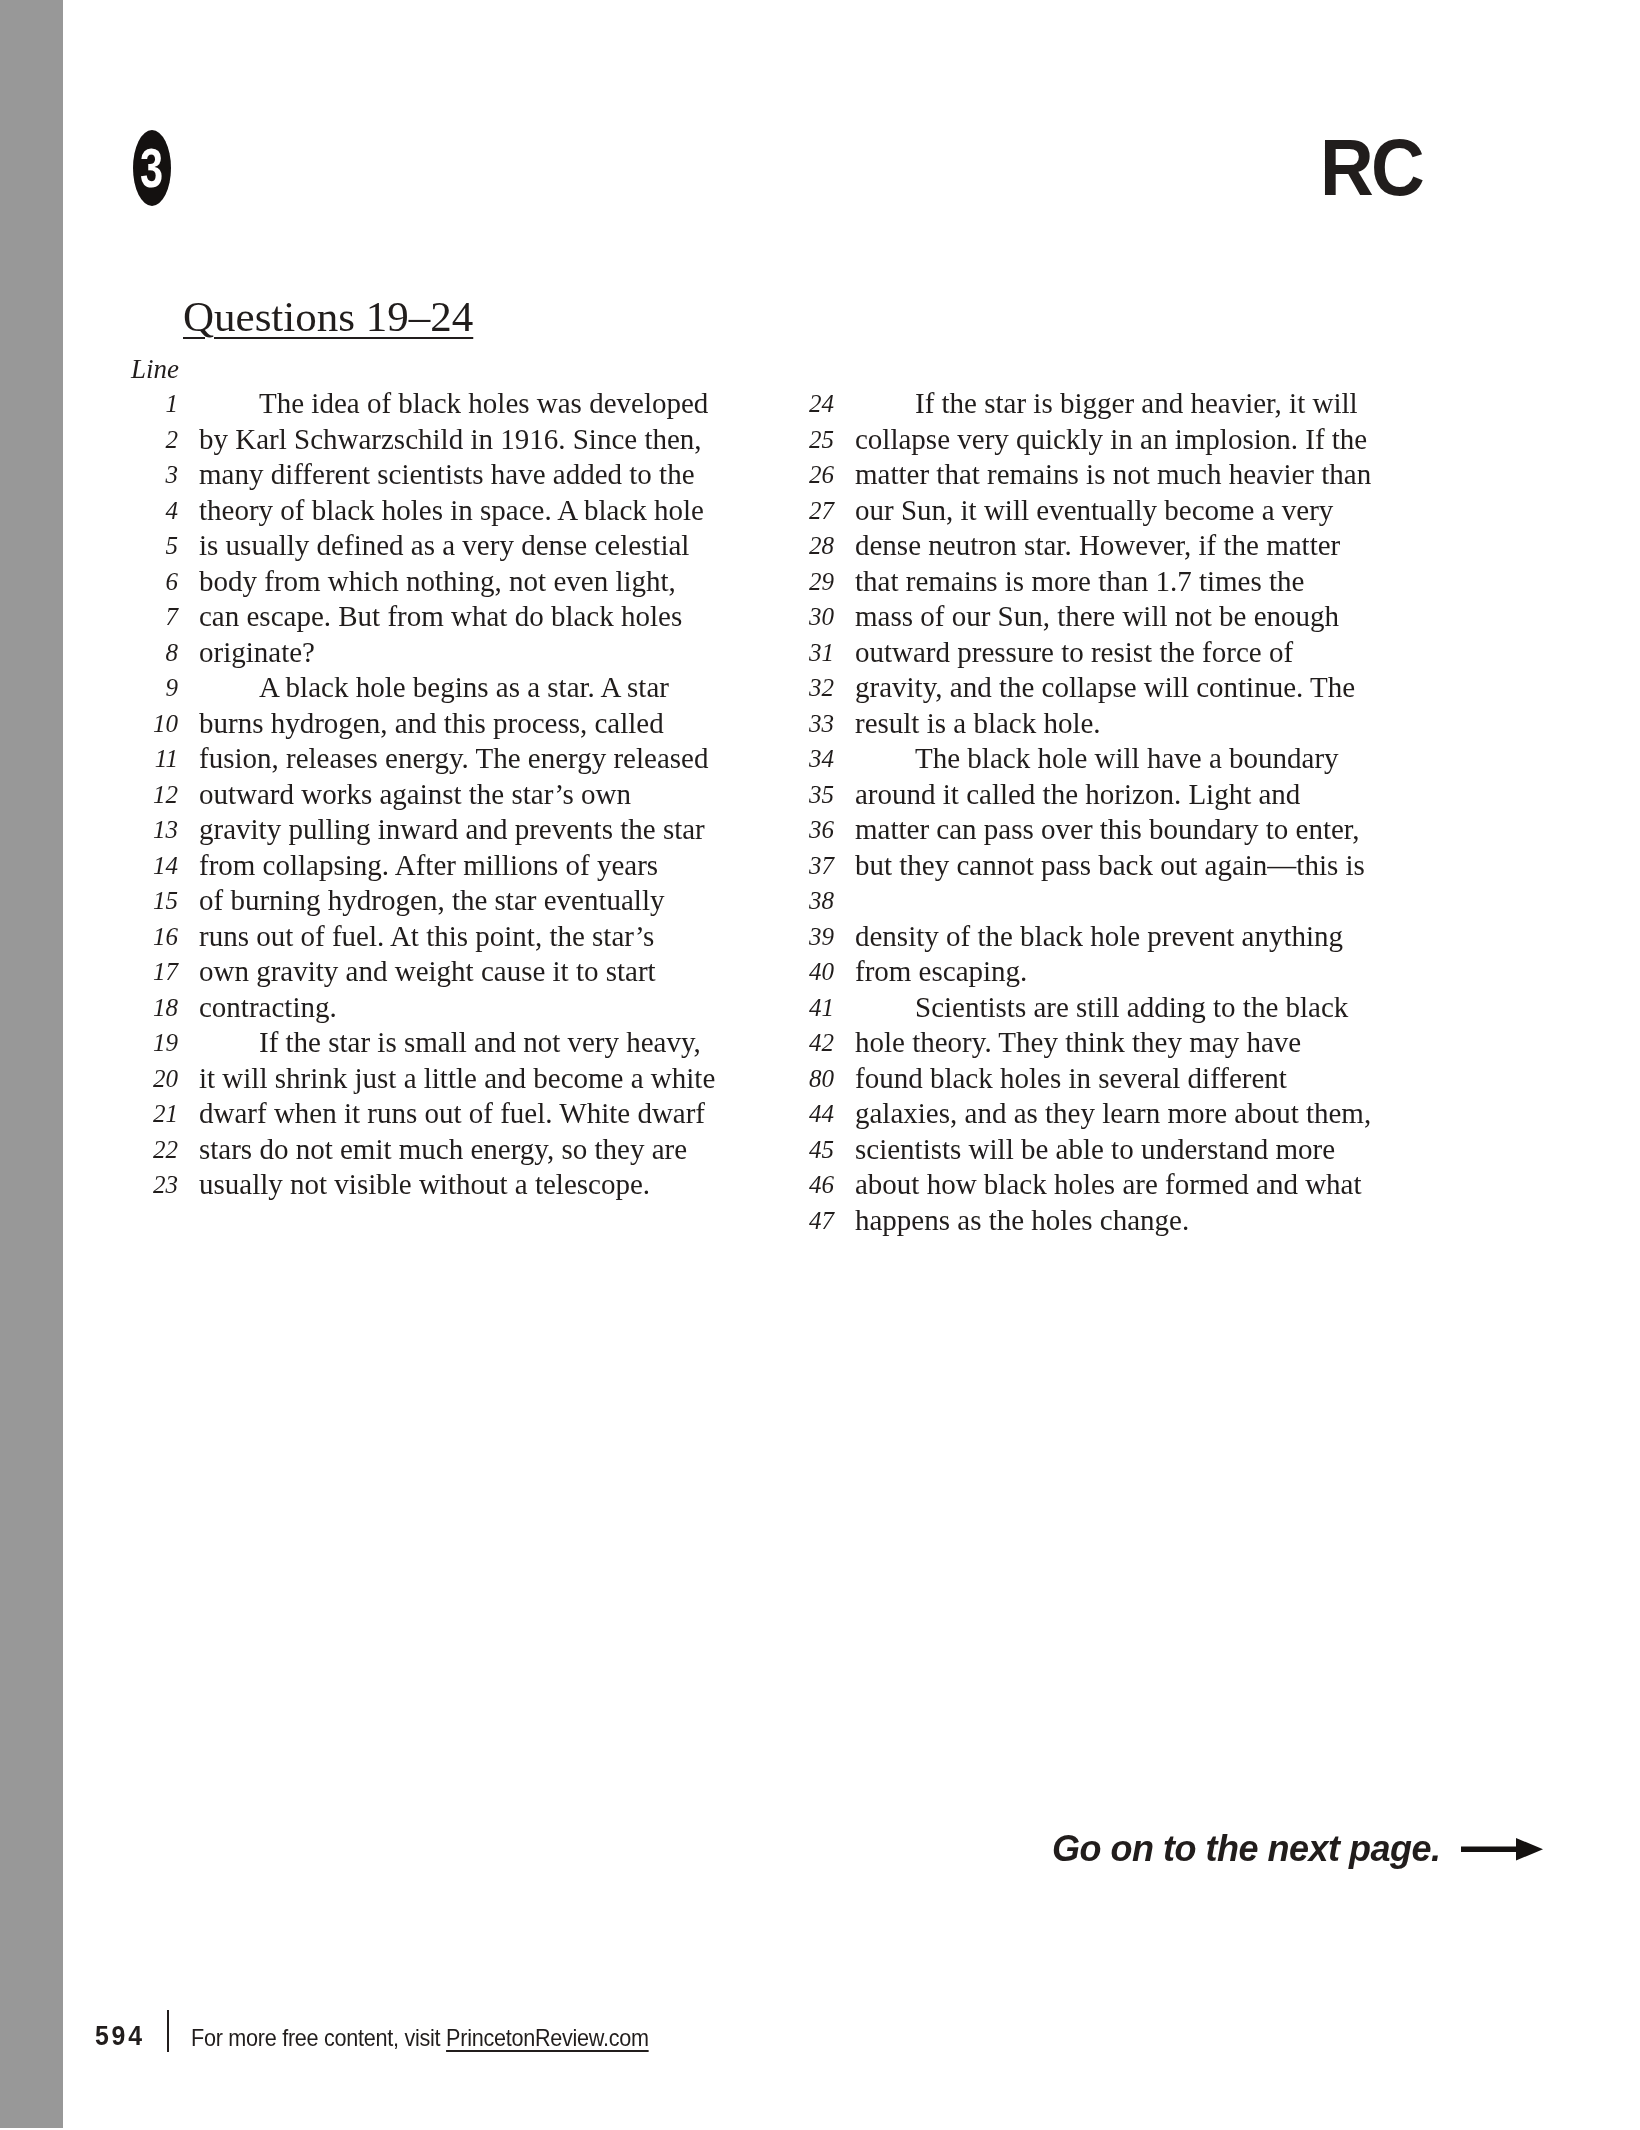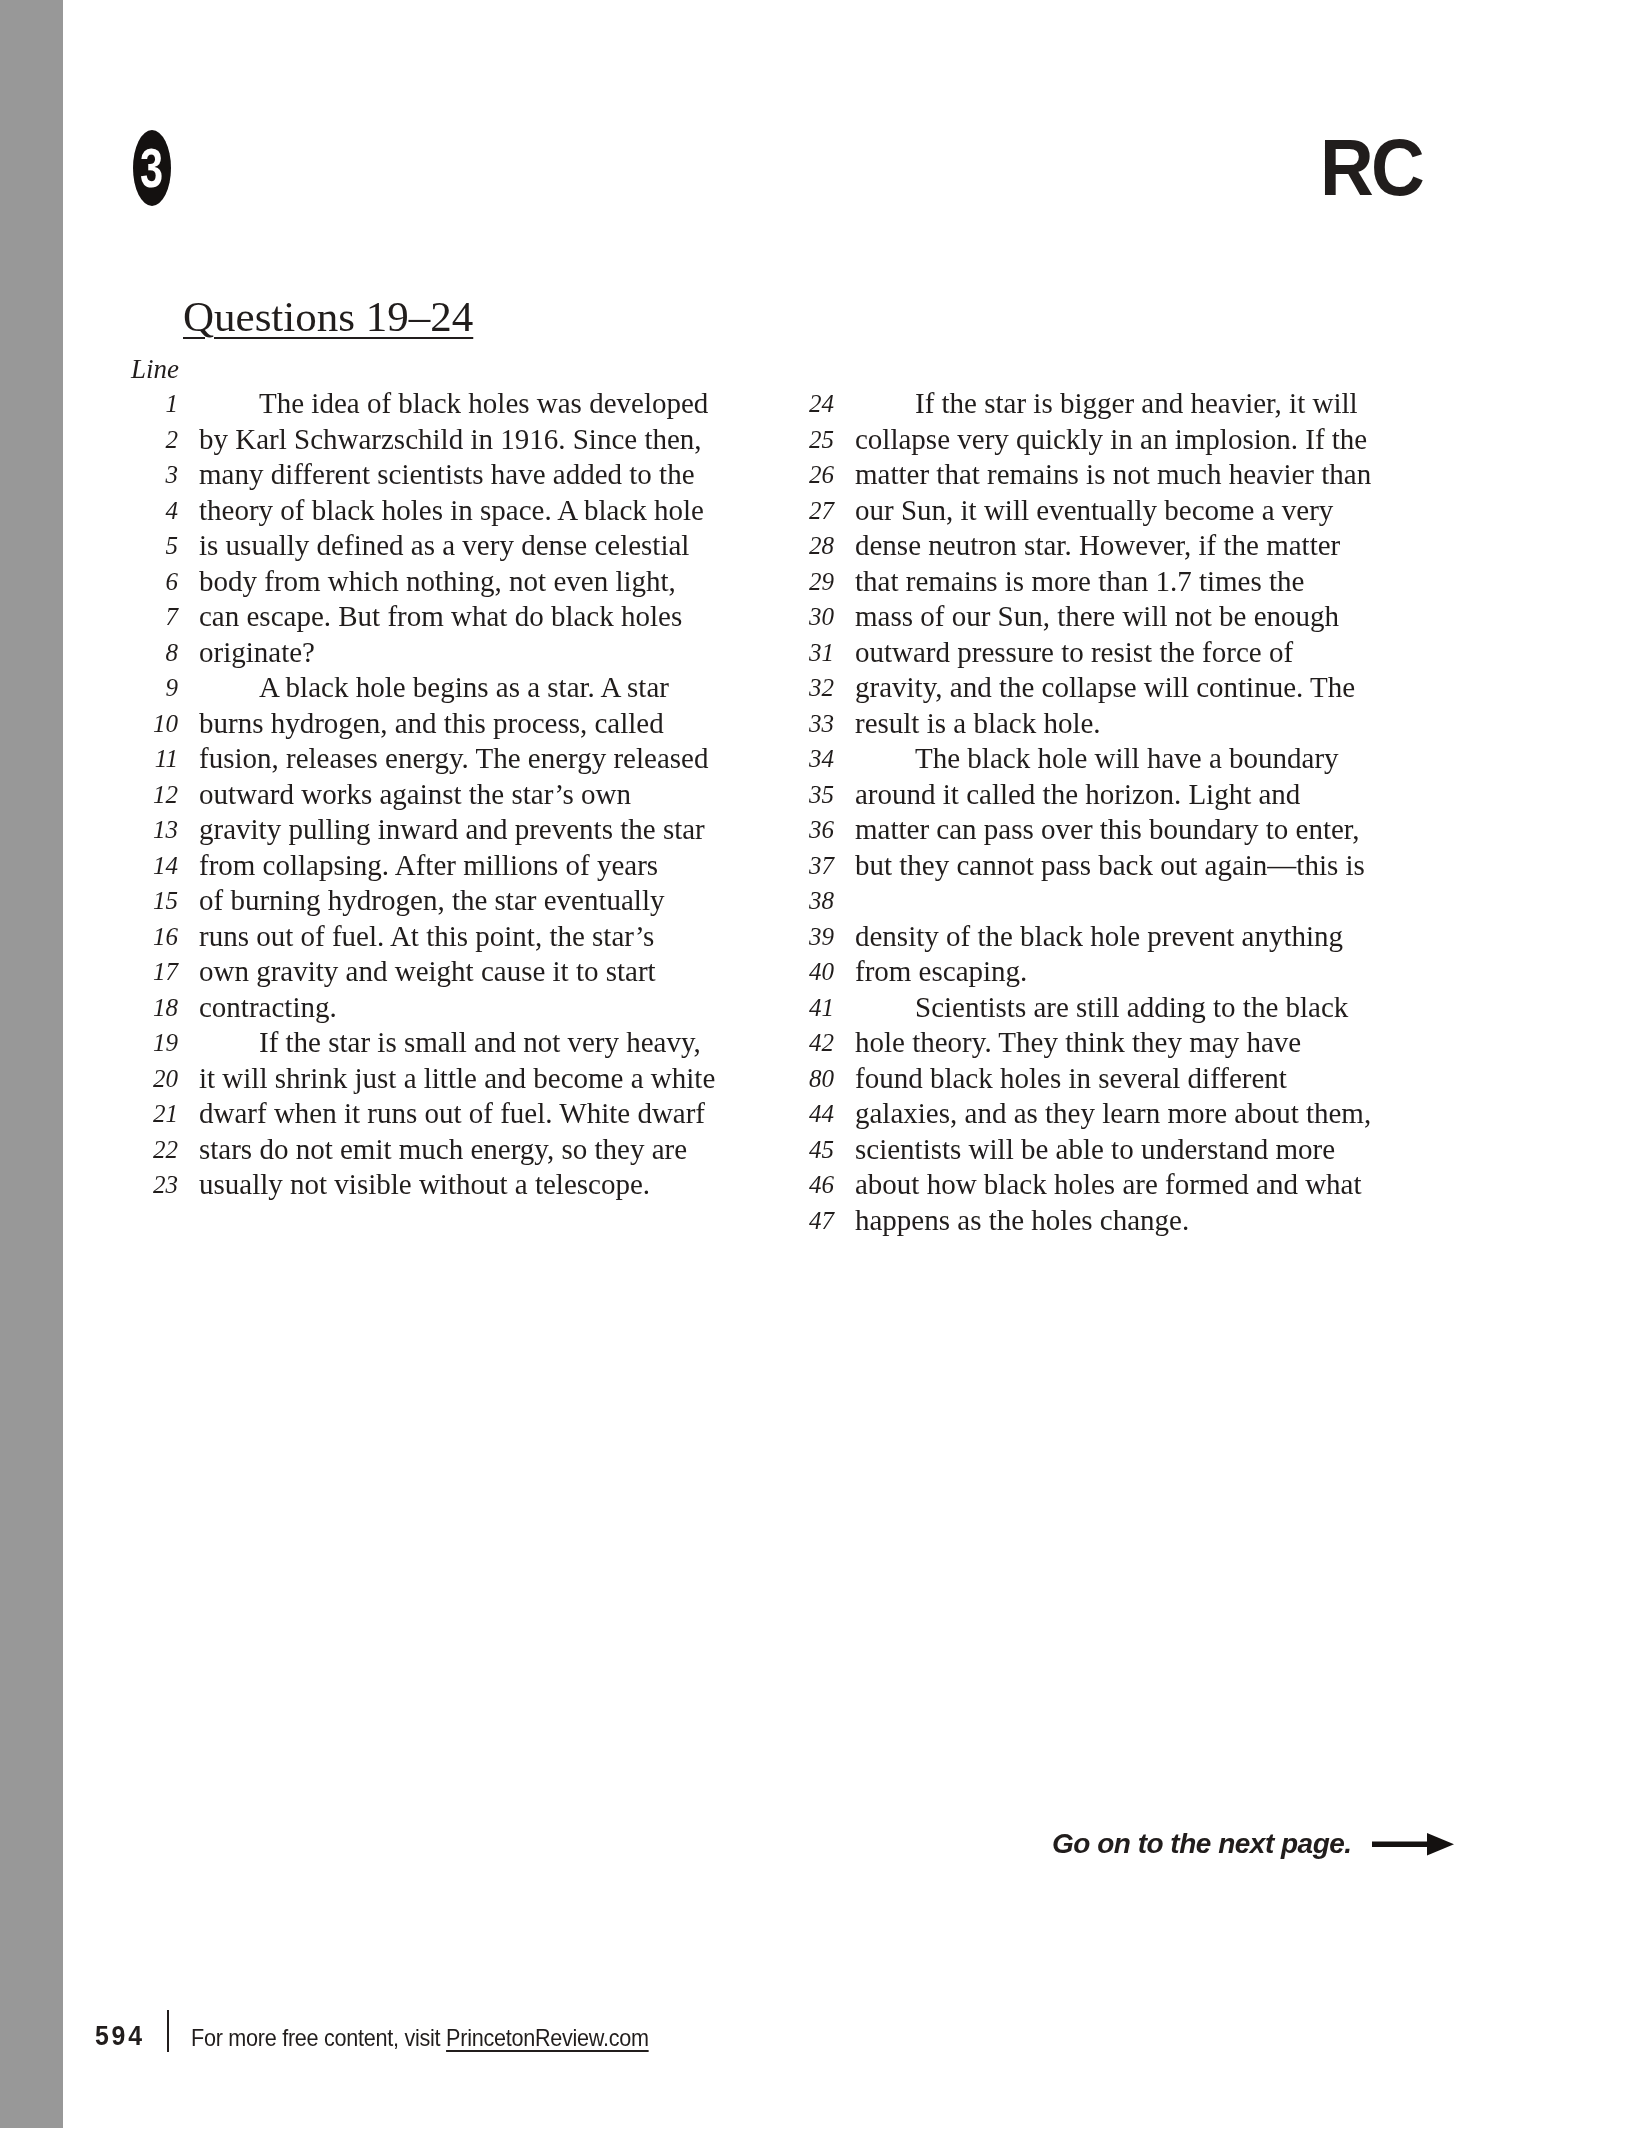--- a/index.html
+++ b/index.html
@@ -18,21 +18,21 @@
   .linelab{position:absolute;left:131px;top:354px;font-style:italic;font-size:27px;text-align:right;}
   .col{position:absolute;top:386px;}
   .col1{left:106px;width:690px;}
   .col2{left:762px;width:700px;}
   .pline{display:flex;line-height:35.5px;font-size:29px;white-space:nowrap;}
   .lnum{flex:0 0 72px;text-align:right;font-style:italic;font-size:25px;}
   .ltext{padding-left:21px;}
   .pline.indent .ltext{padding-left:81px;}
   .goon{position:absolute;left:1052px;top:1828px;display:flex;align-items:center;gap:20px;}
   .goon-label{font-family:"Liberation Sans",sans-serif;font-weight:bold;font-style:italic;
-      font-size:28px;letter-spacing:-.5px;text-align:right;}
+      font-size:36px;letter-spacing:-.5px;text-align:right;}
   .arrow{display:block;}
   .footer{position:absolute;left:95px;top:2006px;display:flex;align-items:flex-end;height:46px;}
   .pageno{font-family:"Liberation Sans",sans-serif;font-weight:bold;font-size:27px;
       letter-spacing:3px;transform:scaleX(.92);transform-origin:left center;}
   .fdiv{width:2px;height:42px;margin:0 22px 0 18px;}
   .ftext-wrap{display:flex;transform:scaleX(.9);transform-origin:left center;
       font-family:"Liberation Sans",sans-serif;font-size:24px;letter-spacing:-.3px;white-space:pre;}
   .flink{text-decoration:underline;text-underline-offset:4px;color:#211d1c;}
 </style>
 </head>

